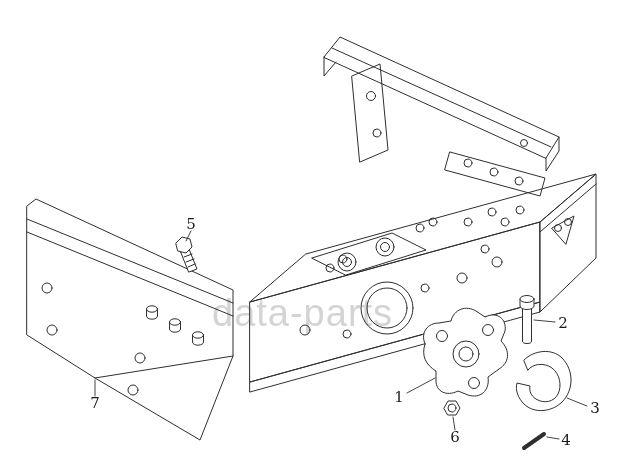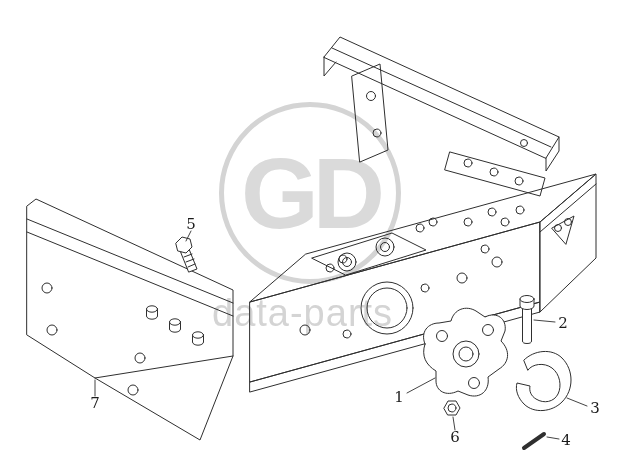--- a/index.html
+++ b/index.html
@@ -25,23 +25,20 @@
   .c4 { left:566px; top:440px; }
   .c5 { left:191px; top:224px; }
   .c6 { left:455px; top:437px; }
   .c7 { left:95px;  top:403px; }
 </style>
 </head>
 <body>
 
 <div class="canvas">
 
-  <div class="wm-circle">
-    <span class="wm-logo">GD</span>
-  </div>
   <div class="wm-text">data-parts</div>
 
   <svg class="lineart" viewBox="0 0 633 473">
     <g stroke="#2f2f2f" stroke-width="1" fill="none" stroke-linejoin="round" stroke-linecap="round">
 
       <g>
         <path d="M324,57 L340,37 L559,137 L546,158 Z"></path>
         <path d="M332,48 L551,147"></path>
         <path d="M324,57 L324,76 L336,62"></path>
         <path d="M546,158 L546,171 L559,151 L559,137"></path>

